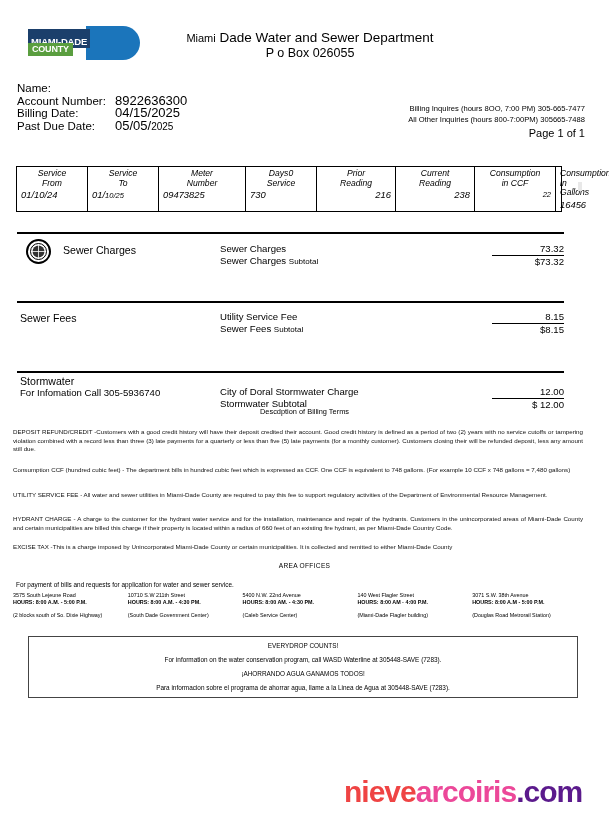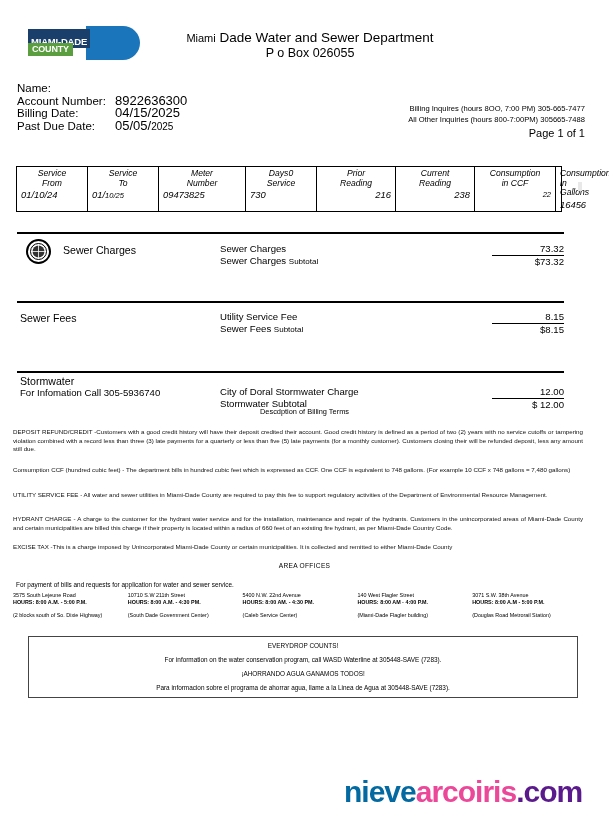--- a/index.html
+++ b/index.html
@@ -282,21 +282,21 @@
   .watermark {
     position: absolute;
     left: 344px;
     top: 775px;
     font-size: 30px;
     font-weight: bold;
     font-family: "Liberation Sans", sans-serif;
     letter-spacing: -1px;
     white-space: nowrap;
   }
-  .wm-a { color: #0369a1; }
+  .wm-a { color: #ef4444; }
   .wm-b { color: #ec4899; text-align: center; }
   .wm-c { color: #5b1a8c; }
 </style>
 </head>
 <body>
 
 <div class="page">
 
   <div class="header">
     <div class="logo">

